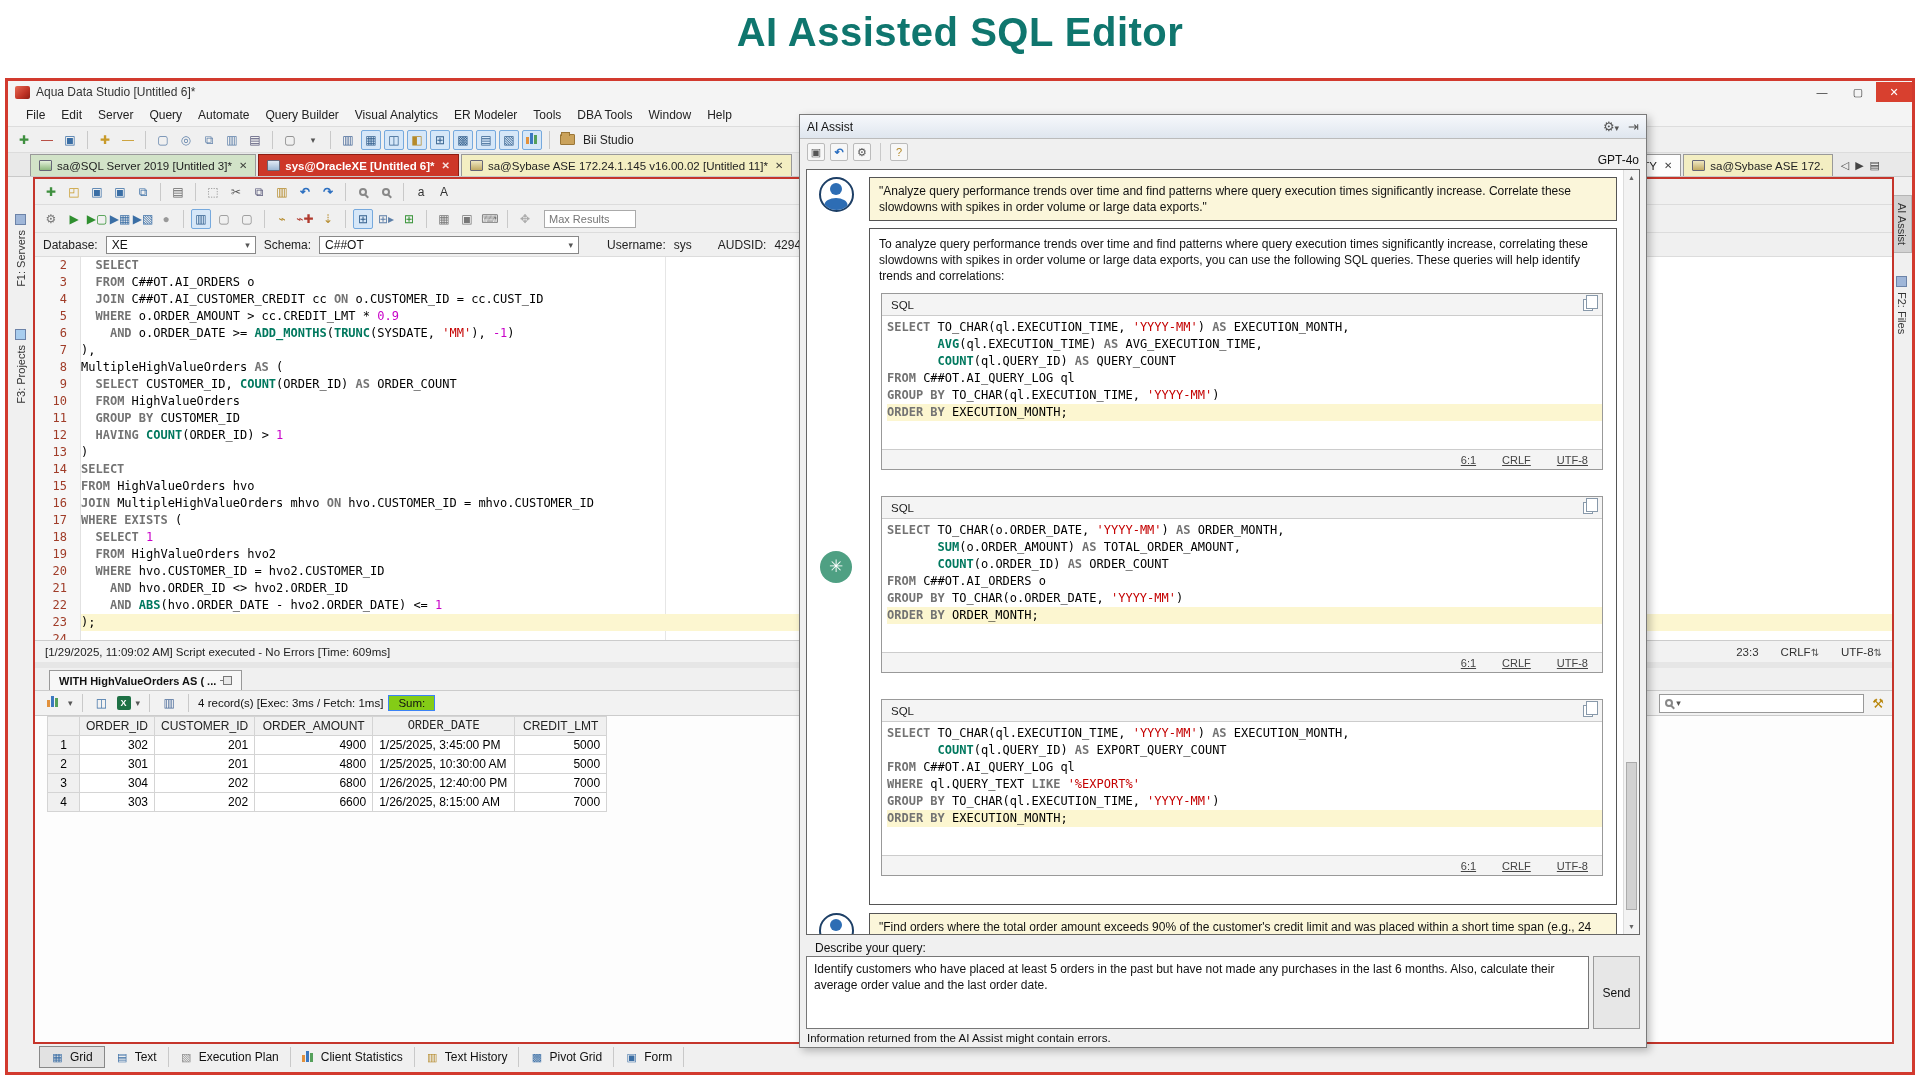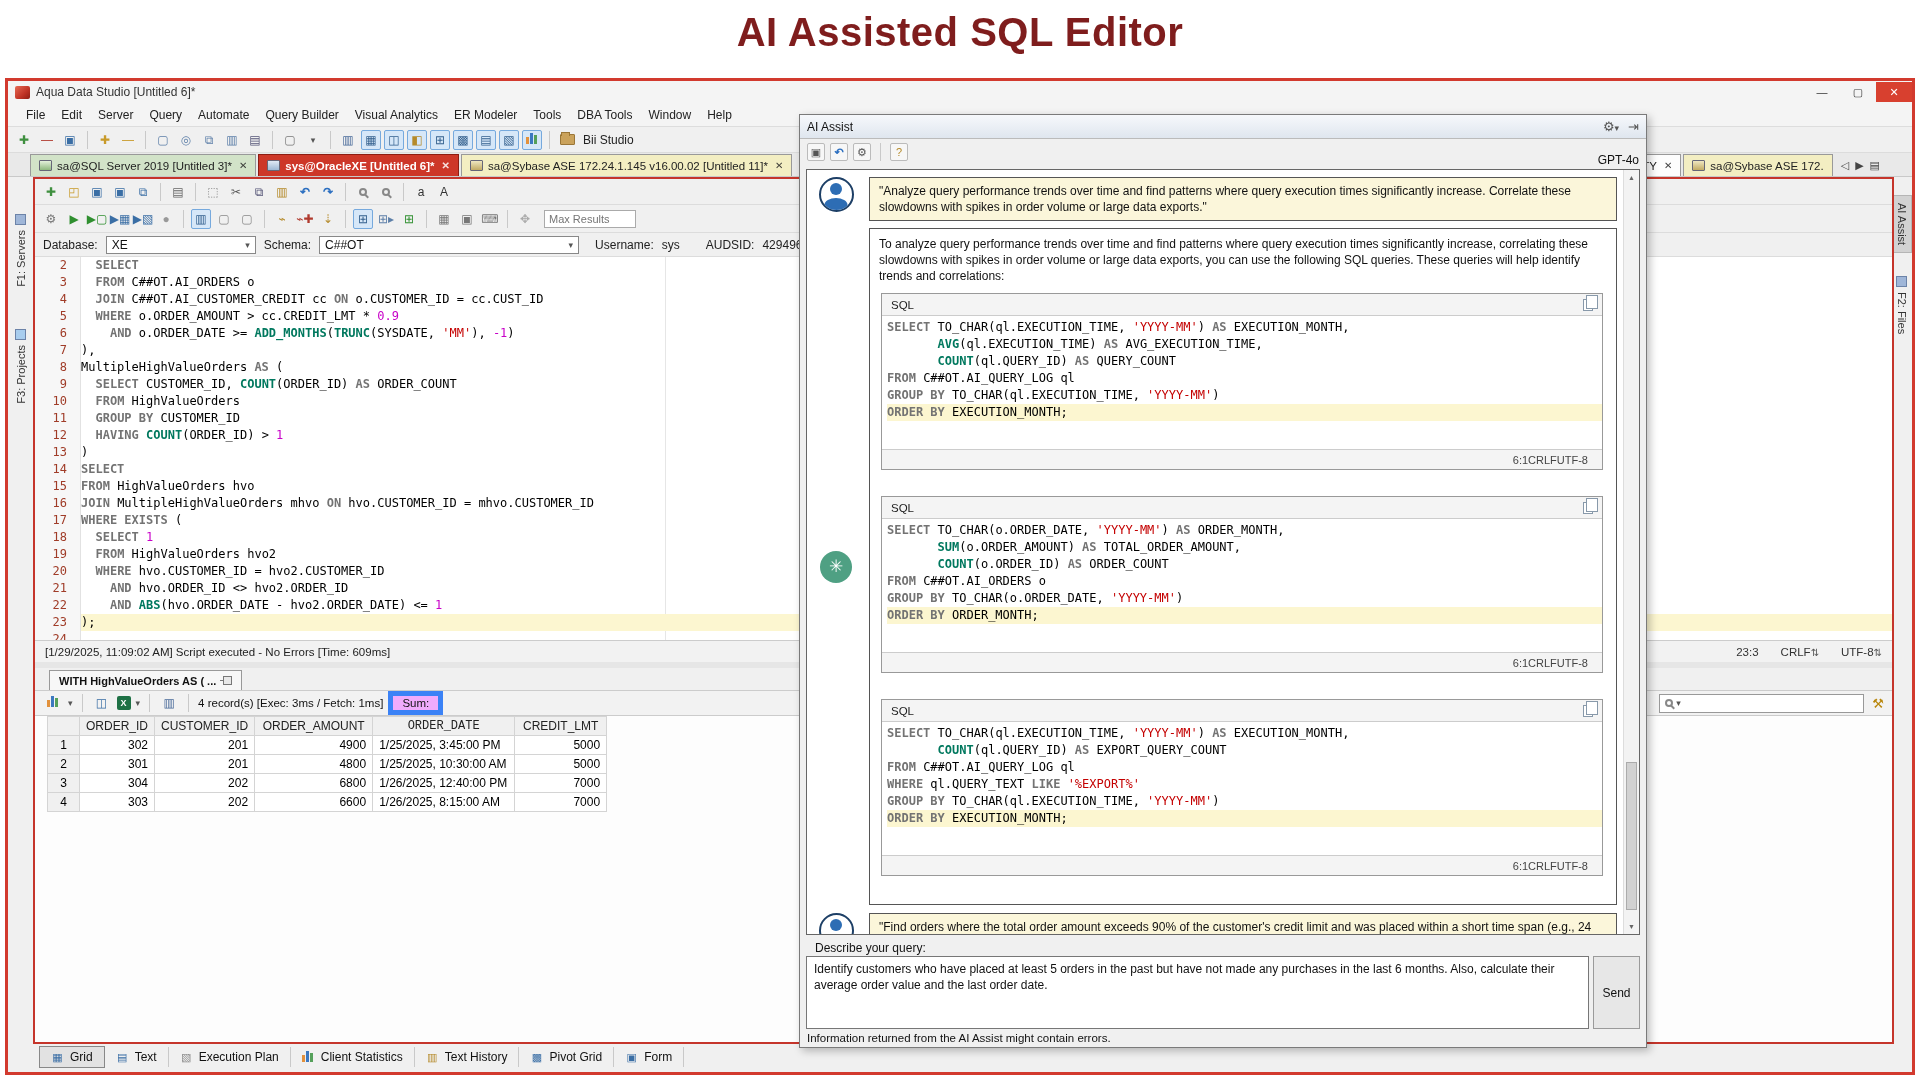--- a/index.html
+++ b/index.html
@@ -1,20 +1,20 @@
 <!DOCTYPE html>
 <html><head>
 <meta charset="utf-8">
 <style>
   * { margin:0; padding:0; box-sizing:border-box; }
   html,body { background:#fff; }
   .page { position:relative; width:1920px; height:1080px; background:#fff;
           font-family:"Liberation Sans",sans-serif; overflow:hidden; }
   .page-title { position:absolute; top:10px; left:0; right:0; text-align:center;
-                font-size:40px; font-weight:bold; color:#7f1d1d; letter-spacing:.5px; }
+                font-size:40px; font-weight:bold; color:#0f766e; letter-spacing:.5px; }
 
   
   .window { position:absolute; left:5px; top:78px; width:1910px; height:997px;
             border:3px solid #d23a2e; background:#f0f0f0; }
 
   .titlebar { height:22px; display:flex; align-items:center; padding-left:7px;
               background:#f4f4f4; font-size:12px; color:#333; }
   .app-ic { width:15px; height:13px; margin-right:6px; border-radius:2px;
             background:linear-gradient(135deg,#e66a55 0%,#c03325 60%,#8d1d12 100%); }
   .win-ctrl { margin-left:auto; display:flex; }
@@ -108,21 +108,21 @@
 
   .results { position:absolute; left:0; top:489px; right:0; bottom:0; background:#fdfdfd; }
   .rtabs { height:22px; display:flex; align-items:flex-end; padding-left:14px; background:#f0f0f0; }
   .rtab { height:20px; border:1px solid #999; border-bottom:none; background:#f7f7f7; font-size:11px;
           font-weight:bold; display:flex; align-items:center; gap:7px; padding:0 9px; color:#111; }
   .pin-ic { width:9px; height:9px; border:1px solid #777; background:#e8e8e8; position:relative; }
   .pin-ic::after { content:""; position:absolute; left:-4px; top:3px; width:4px; height:1px; background:#777; }
   .rtoolbar { height:26px; display:flex; align-items:center; gap:5px; padding:0 8px;
               border-top:1px solid #ccc; border-bottom:1px solid #ccc; background:#f2f2f2; font-size:11.5px; color:#111; }
   .rtb-right { margin-left:auto; display:flex; align-items:center; gap:8px; }
-  .sum-box { border:5px solid #3b82f6; background:#f0abfc; padding:1px 9px; }
+  .sum-box { border:1px solid #3b82f6; background:#84cc16; padding:1px 9px; }
   .search-box { width:205px; height:19px; border:1px solid #999; background:#fff; display:flex;
                 align-items:center; gap:3px; padding:0 5px; }
   .mag { width:8px; height:8px; border:2px solid #888; border-radius:50%; position:relative; }
   .mag::after { content:""; position:absolute; width:5px; height:2px; background:#888;
                 transform:rotate(45deg); right:-4px; bottom:-3px; }
   .excel-ic { width:14px; height:14px; background:#1e7145; color:#fff; font-size:9px; font-weight:bold;
               display:flex; align-items:center; justify-content:center; border-radius:2px; }
 
   .grid { border-collapse:collapse; font-size:12px; background:#fff; margin-left:12px; margin-top:0; }
   .grid th, .grid td { border:1px solid #d4d4d4; height:19px; padding:0 6px; font-weight:normal; }
@@ -183,21 +183,21 @@
   .sqlblock { border:1px solid #999; margin:0 4px 26px 2px; background:#fff; }
   .sql-head { height:22px; background:#f4f4f4; border-bottom:1px solid #ccc; display:flex;
               align-items:center; padding:0 9px; font-size:11.5px; color:#222; }
   .copy-ic { margin-left:auto; width:10px; height:12px; border:1px solid #8899aa; background:#fff; position:relative; }
   .copy-ic::after { content:""; position:absolute; left:2px; top:-5px; width:10px; height:12px;
                     border:1px solid #8899aa; background:#fff; }
   .sql-code { font-family:"DejaVu Sans Mono",monospace; font-size:12px; line-height:17px;
               padding:3px 0 28px 5px; }
   .sql-code .cline { white-space:pre; }
   .sql-foot { height:20px; background:#f4f4f4; border-top:1px solid #ccc; display:flex; align-items:center;
-              justify-content:flex-end; font-size:11px; color:#444; padding:0 14px; }
+              justify-content:flex-end; gap:26px; font-size:11px; color:#444; padding:0 14px;text-decoration:underline; }
 
   .ai-label { position:absolute; left:15px; top:826px; font-size:12px; color:#111; }
   .ai-inputrow { position:absolute; left:6px; top:841px; right:6px; height:73px; display:flex; }
   .ai-inputrow textarea { flex:1; border:1px solid #777; font-size:12px; line-height:16px;
               padding:4px 7px; resize:none; font-family:"Liberation Sans",sans-serif; color:#111; }
   .send-btn { width:47px; margin-left:4px; border:1px solid #9a9a9a; background:#e7e7e7;
               font-size:12px; color:#111; font-family:"Liberation Sans",sans-serif; }
   .ai-footer { position:absolute; left:7px; top:917px; font-size:11.5px; color:#111; }
 </style>
 </head>
@@ -381,21 +381,21 @@
         <span>Database:</span>
         <div class="select sel-db">
           <span>XE</span>
           <span class="caret">▾</span>
         </div>
         <span>Schema:</span>
         <div class="select sel-schema">
           <span>C##OT</span>
           <span class="caret">▾</span>
         </div>
-        <span style="margin-left:8px">Username:</span>
+        <span style="margin-left:20px">Username:</span>
         <span>sys</span>
         <span style="margin-left:18px">AUDSID:</span>
         <span>4294967295</span>
       </div>
 
       <div class="code-area">
         <div class="guide"></div>
       <div class="cline"><span class="lnum">2</span><span class="tk-pl">  </span><span class="tk-kw">SELECT</span></div>
           <div class="cline"><span class="lnum">3</span><span class="tk-pl">  </span><span class="tk-kw">FROM</span><span class="tk-pl"> C##OT.AI_ORDERS o</span></div>
           <div class="cline"><span class="lnum">4</span><span class="tk-pl">  </span><span class="tk-kw">JOIN</span><span class="tk-pl"> C##OT.AI_CUSTOMER_CREDIT cc </span><span class="tk-kw">ON</span><span class="tk-pl"> o.CUSTOMER_ID = cc.CUST_ID</span></div>

